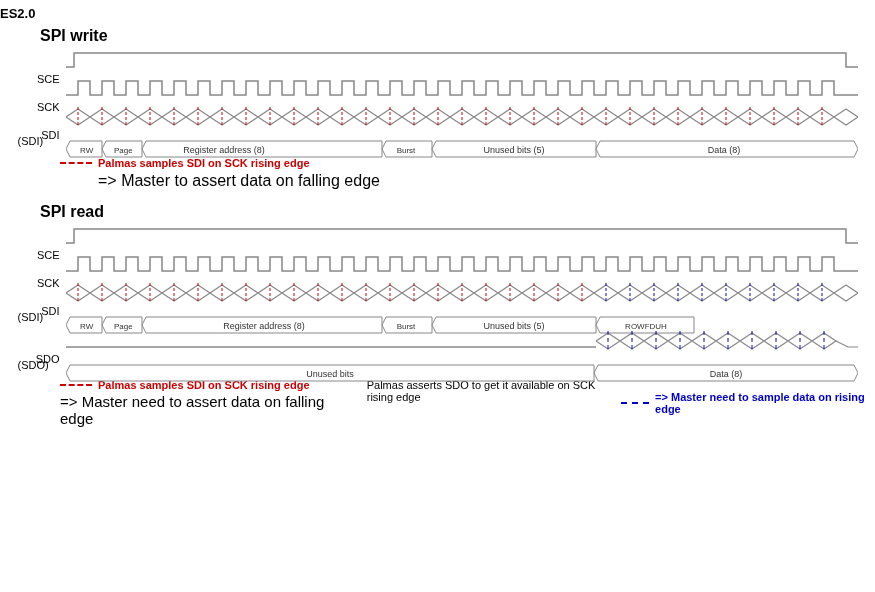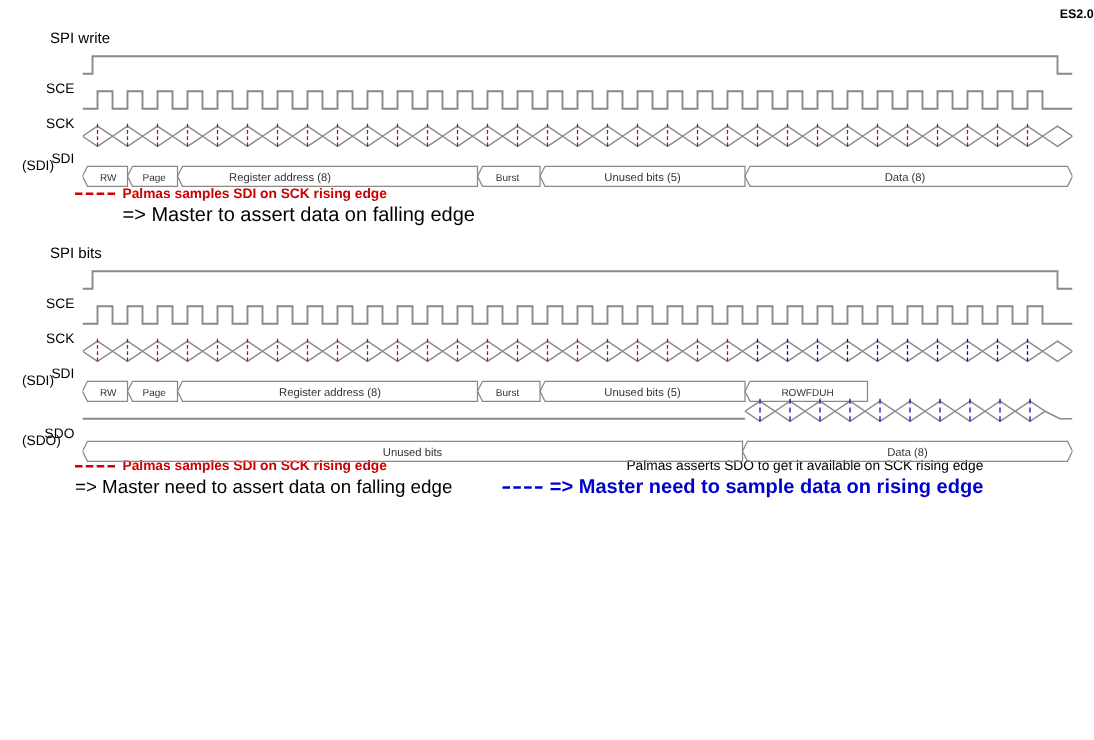--- a/index.html
+++ b/index.html
@@ -6,31 +6,31 @@
     body {
       background: #fff;
       font-family: Arial, sans-serif;
       font-size: 11px;
       width: 875px;
       height: 592px;
       overflow: hidden;
       position: relative;
     }
     .page-title {
-      text-align: right;
-      font-size: 10px;
+      text-align: left;
+      font-size: 13px;
       font-weight: bold;
       padding: 6px 0 2px 0;
     }
     .diagram-container {
       padding: 0 10px;
     }
     .section-label {
-      font-size: 12px;
-      font-weight: normal;
+      font-size: 16px;
+      font-weight: bold;
       margin: 4px 0 2px 30px;
     }
     .timing-diagram {
       position: relative;
       width: 840px;
       margin: 0 auto;
     }
     .signal-row {
       display: flex;
       align-items: center;
@@ -268,21 +268,21 @@
       <div style="display:flex; align-items:center; gap:6px;">
         <span style="display:inline-block; width:32px; border-top: 2px dashed #cc0000; vertical-align:middle;"></span>
         <span class="legend-red note-line" style="color:#cc0000; font-weight:bold; font-size:11px;">Palmas samples SDI on SCK rising edge</span>
       </div>
       <div class="note-line" style="font-size:16px; margin-left:38px;">=&gt; Master to assert data on falling edge</div>
     </div>
   </div>
 
   <div class="section-separator"></div>
 
-  <div class="section-label">SPI bits</div>
+  <div class="section-label">SPI read</div>
 
   <div class="timing-diagram">
 
     <div class="signal-row">
       <div class="signal-name">SCE</div>
       <div class="signal-wave">
         <svg class="wave" viewBox="0 0 792 28" preserveAspectRatio="none">
           <polyline points="0,20 8,20 8,6 780,6 780,20 792,20" fill="none" stroke="#888" stroke-width="1.5"></polyline>
         </svg>
       </div>
@@ -487,22 +487,22 @@
   </div>
 
   <div style="margin-top:4px; margin-left:50px; display:flex; gap:40px;">
     <div style="display:flex; flex-direction:column; gap:2px;">
       <div style="display:flex; align-items:center; gap:6px;">
         <span style="display:inline-block; width:32px; border-top: 2px dashed #cc0000;"></span>
         <span style="color:#cc0000; font-weight:bold; font-size:11px;">Palmas samples SDI on SCK rising edge</span>
       </div>
       <div style="font-size:15px; ">=&gt; Master need to assert data on falling edge</div>
     </div>
-    <div style="display:flex; flex-direction:column; gap:2px;text-align:right;">
+    <div style="display:flex; gap:2px;">
       <div style="font-size:11px;">Palmas asserts SDO to get it available on SCK rising edge</div>
       <div style="display:flex; align-items:center; gap:6px;">
         <span style="display:inline-block; width:32px; border-top: 2px dashed #0000cc;"></span>
-        <span style="color:#0000cc; font-weight:bold; font-size:16px;">=&gt; Master need to sample data on rising edge</span>
+        <span style="color:#0000cc; font-weight:bold; font-size:11px;">=&gt; Master need to sample data on rising edge</span>
       </div>
     </div>
   </div>
 
 </div>
 
 </body></html>

